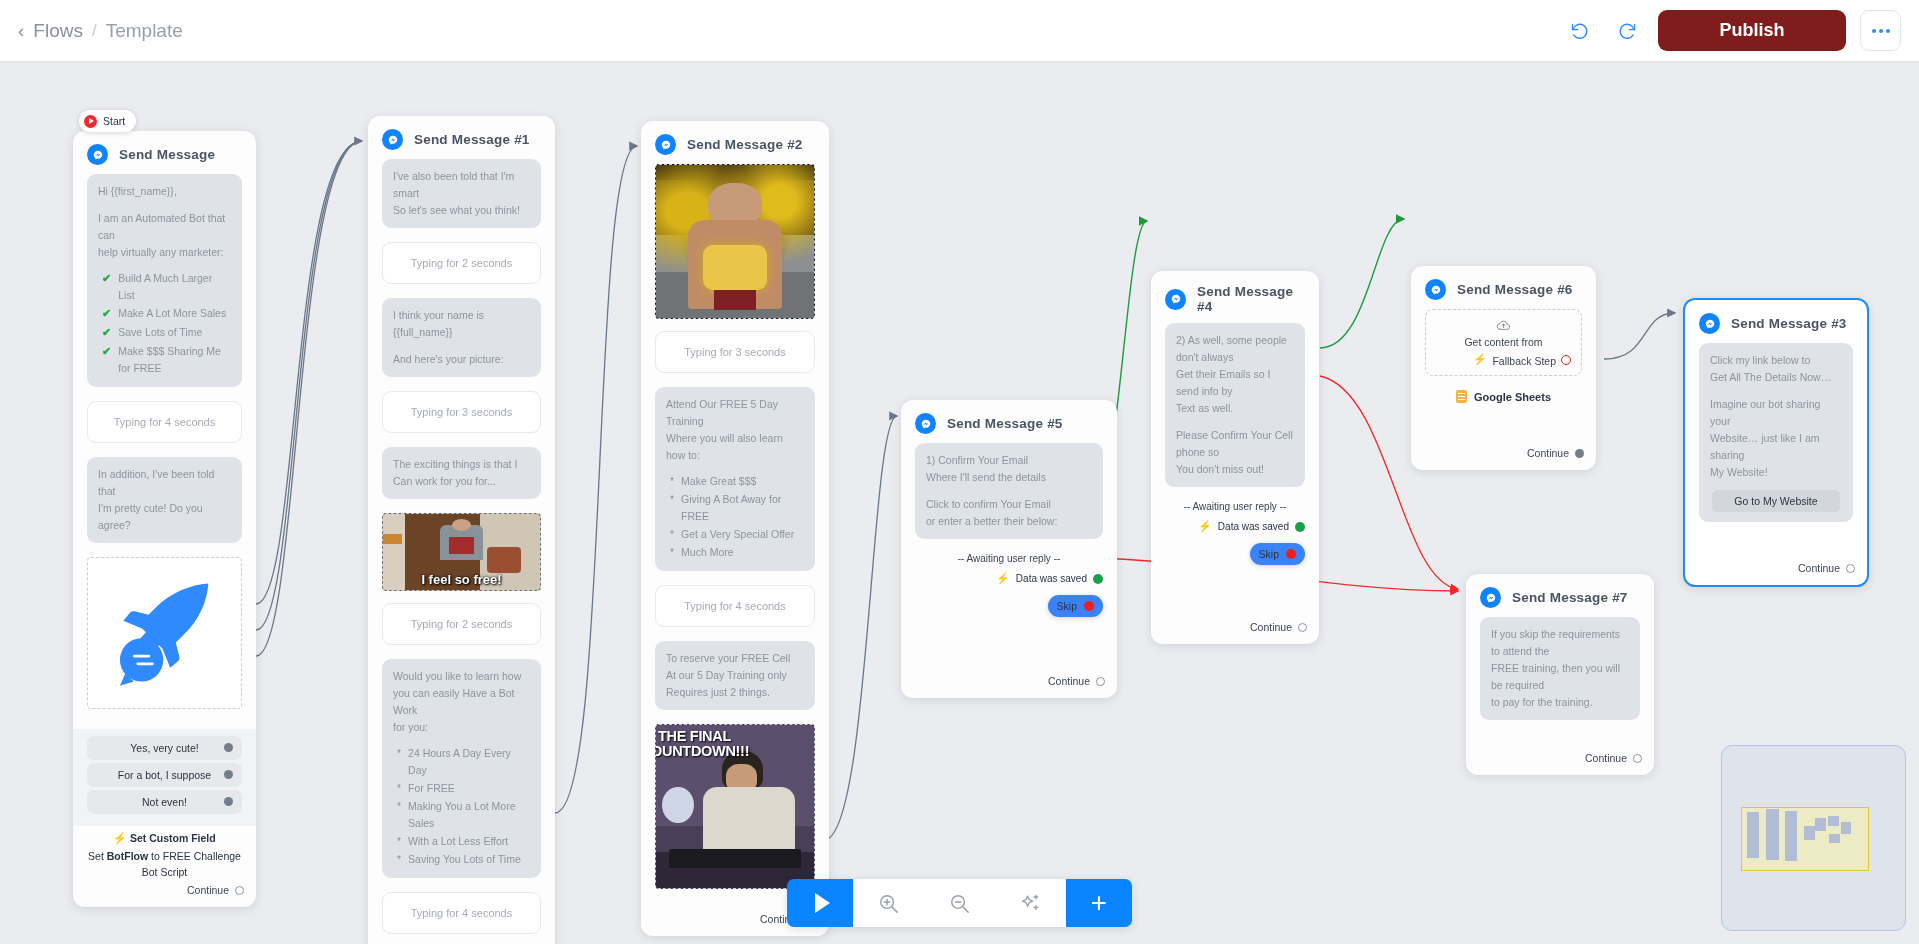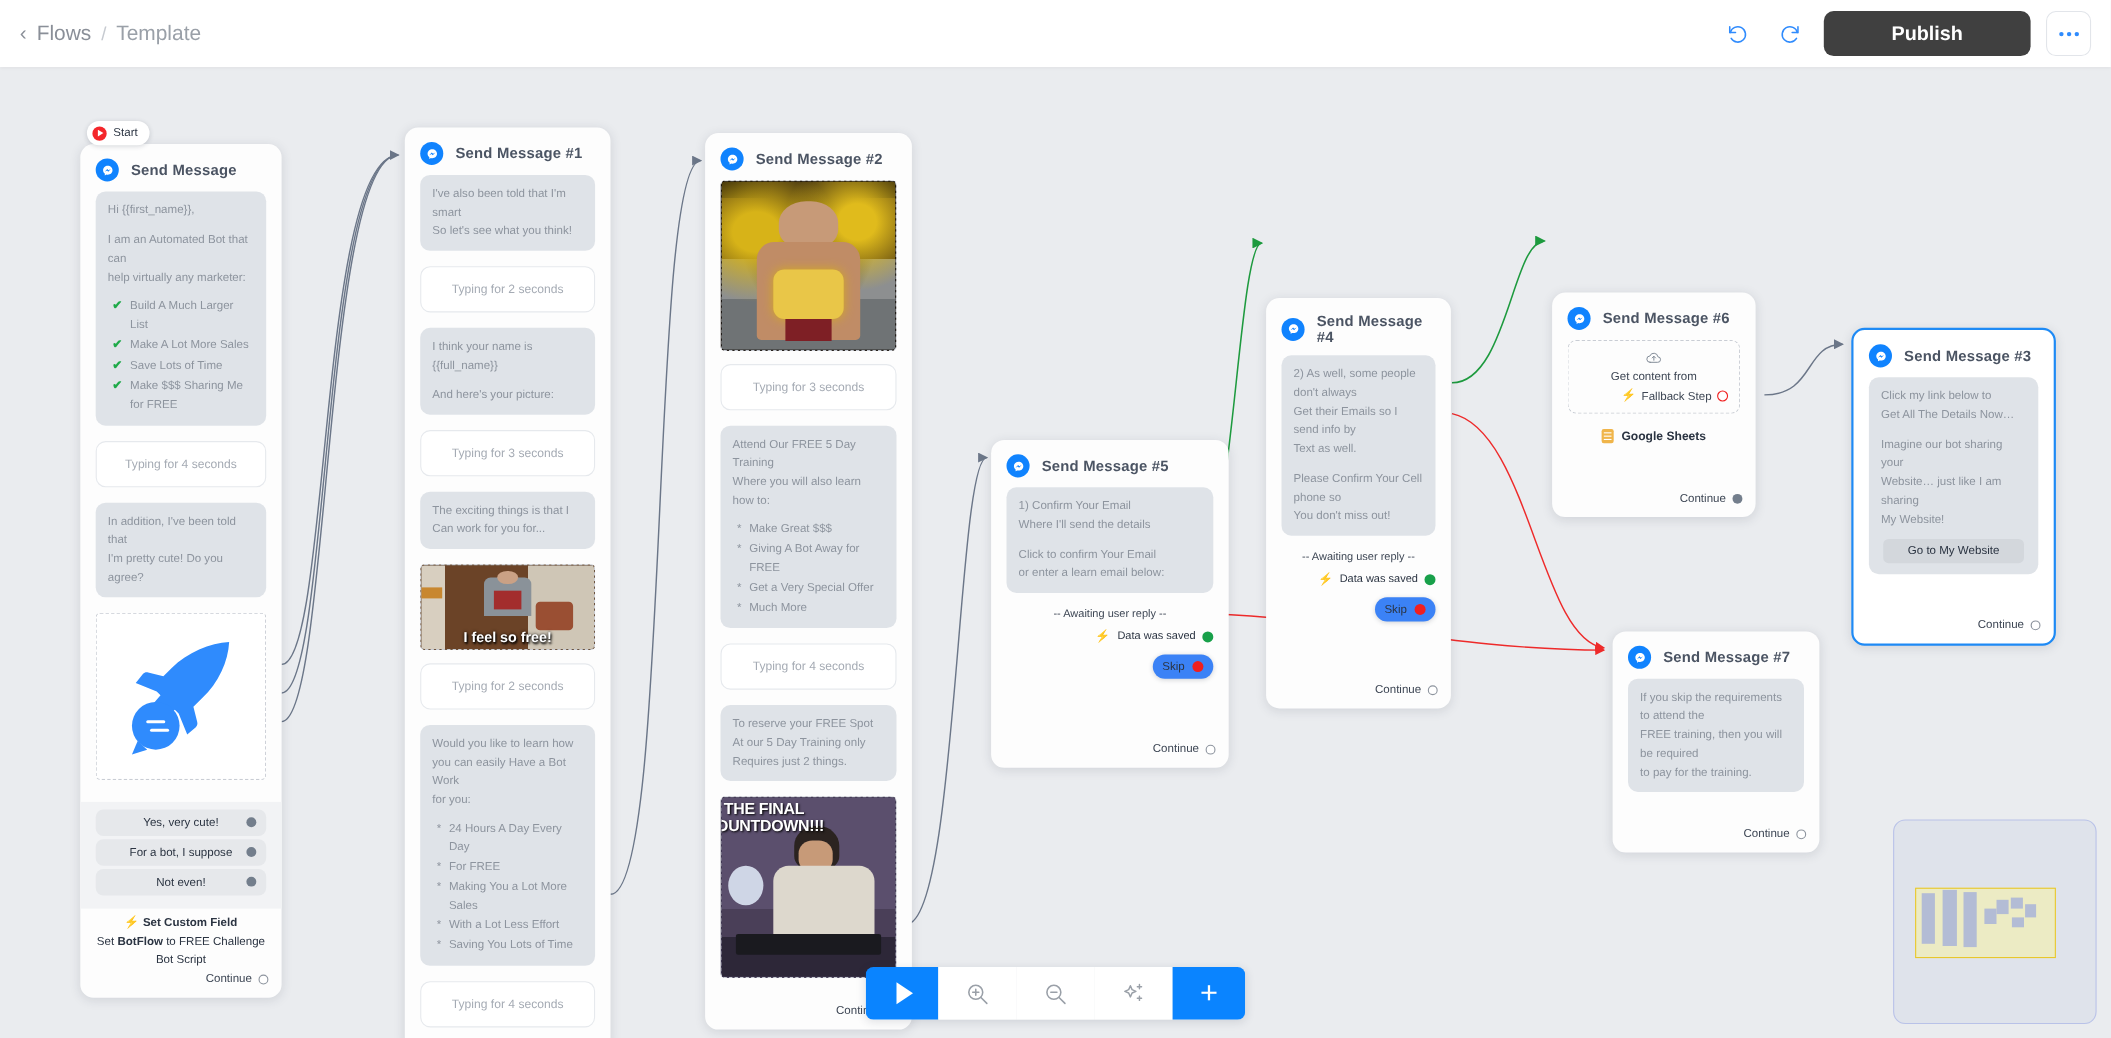--- a/index.html
+++ b/index.html
@@ -21,21 +21,21 @@
   .bc-chevron { color: #8a8f98; font-size: 19px; line-height: 1; }
   .bc-flows { color: #8a8f98; font-size: 19px; }
   .bc-sep { color: #c6cad0; font-size: 17px; }
   .bc-template { color: #9aa0a8; font-size: 19px; }
   .topbar-right { margin-left: auto; display: flex; align-items: center; gap: 14px; margin-right: 18px; }
   .icon-btn-plain {
     width: 34px; height: 34px; display: flex; align-items: center; justify-content: center;
     color: #2f8bfd; background: transparent; border: none; cursor: pointer;
   }
   #publish-button {
-    width: 188px; height: 41px; border-radius: 9px; background: #404040;
+    width: 188px; height: 41px; border-radius: 9px; background: #7f1d1d;
     color: #fff; font-size: 18px; font-weight: bold; border: none; cursor: pointer;
     display: flex; align-items: center; justify-content: center;
   }
   #more-button {
     width: 41px; height: 41px; border-radius: 9px; background: #fff;
     border: 1px solid #e2e5ea; cursor: pointer;
     display: flex; align-items: center; justify-content: center; gap: 3px;
   }
   #more-button i { width: 4px; height: 4px; border-radius: 50%; background: #2f8bfd; display:block; }
 
@@ -428,21 +428,21 @@
                 <span>Get a Very Special Offer</span>
               </li>
             <li>
                 <span class="bullet">*</span>
                 <span>Much More</span>
               </li>
           </ul>
         </div>
         <div class="typing">Typing for 4 seconds</div>
         <div class="bubble">
-          <p>To reserve your FREE Spot</p>
+          <p>To reserve your FREE Cell</p>
           <p>At our 5 Day Training only</p>
           <p>Requires just 2 things.</p>
         </div>
         <div class="media" style="height:165px; position:relative; background:#3d3550;padding-left:16px;">
           <div style="position:absolute;inset:0;background:linear-gradient(180deg,#5b4f6d 0 62%, #4a3f58 62% 78%, #2d2738 78% 100%);"></div>
           <div style="position:absolute;left:4%;top:38%;width:20%;height:22%;background:#cfd6e6;border-radius:50%;"></div>
           <div style="position:absolute;left:42%;top:16%;width:26%;height:24%;background:#2b2320;border-radius:46% 46% 30% 30%;"></div>
           <div style="position:absolute;left:44%;top:24%;width:20%;height:18%;background:#c79a78;border-radius:40%;"></div>
           <div style="position:absolute;left:30%;top:38%;width:58%;height:40%;background:#ddd8cd;border-radius:14px 14px 0 0;"></div>
           <div style="position:absolute;left:8%;top:76%;width:84%;height:12%;background:#1a1a1f;border-radius:2px;"></div>
@@ -466,21 +466,21 @@
             </svg>
         </span>
         <span class="node-title">Send Message #5</span>
       </div>
       <div class="node-body">
         <div class="bubble">
           <p>1) Confirm Your Email</p>
           <p>Where I'll send the details</p>
           <div class="gap"></div>
           <p>Click to confirm Your Email</p>
-          <p>or enter a learn email below:</p>
+          <p>or enter a better their below:</p>
         </div>
         <div class="awaiting">-- Awaiting user reply --</div>
         <div class="row-right">
           <span class="bolt">⚡</span>
           <span class="lbl">Data was saved</span>
           <span class="dot-green"></span>
         </div>
         <div class="skip-wrap">
           <span class="skip-pill">
             <span>Skip</span>

